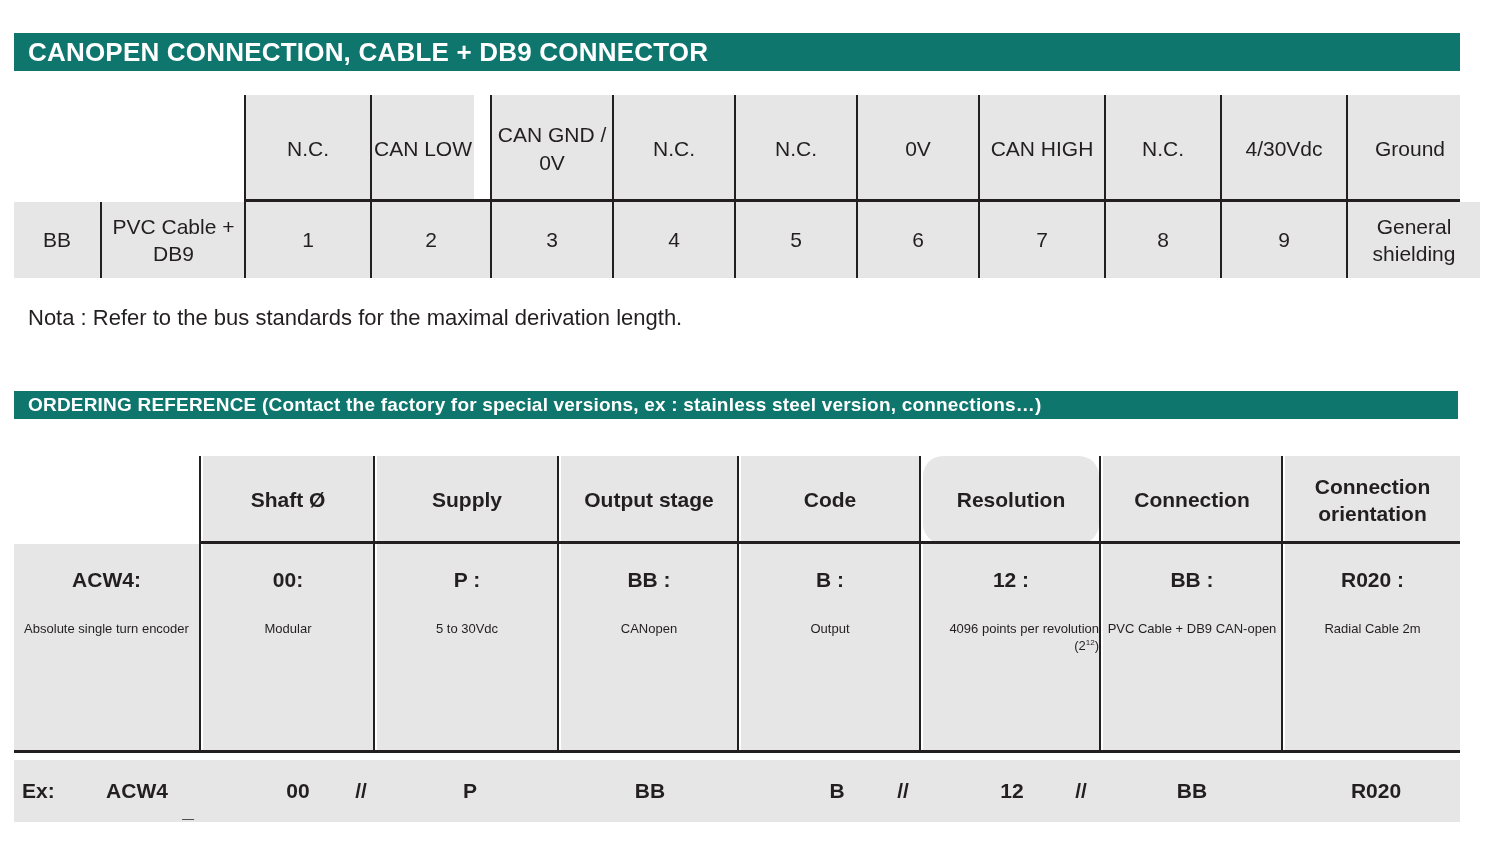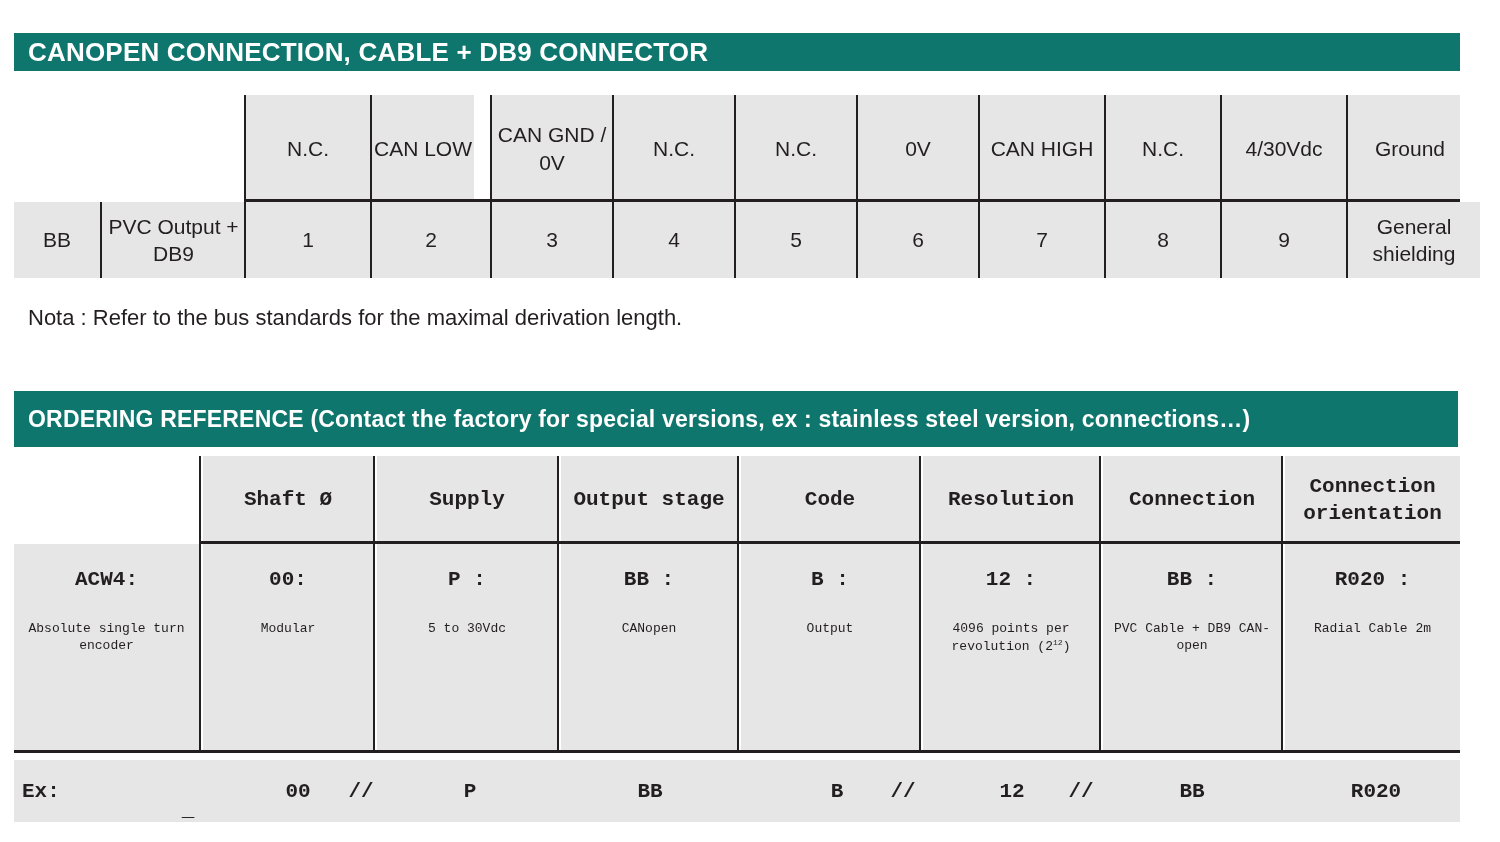--- a/index.html
+++ b/index.html
@@ -26,22 +26,22 @@
     align-items: center;
     padding-left: 14px;
     box-sizing: border-box;
     letter-spacing: 0.2px;
   }
   #bar-canopen {
     left: 14px; top: 33px; width: 1446px; height: 38px;
     font-size: 26px;
   }
   #bar-ordering {
-    left: 14px; top: 391px; width: 1444px; height: 56px;
-    font-size: 23px;
+    left: 14px; top: 391px; width: 1444px; height: 28px;
+    font-size: 19px;
   }
 
   
   .cell {
     position: absolute;
     background: #e6e6e6;
     box-sizing: border-box;
     display: flex;
     align-items: center;
     justify-content: center;
@@ -84,34 +84,35 @@
   #nota {
     position: absolute;
     left: 28px;
     top: 305px;
     font-size: 22px;
     color: #231f20;
     white-space: nowrap;
   }
 
   
-  #table2 { position: absolute; left: 0; top: 0; width: 1288px; height: 842px; font-family: Liberation Mono, monospace; }
+  #table2 { position: absolute; left: 0; top: 0; width: 1288px; height: 842px; }
 
   .t2-head {
     font-size: 21px;
     font-weight: bold;
     height: 88px;
     top: 456px;
   }
   .t2-body {
     height: 206px;
     top: 544px;
     flex-direction: column;
     justify-content: flex-start;
     padding-top: 22px;
+    text-align: right;
   }
   .t2-body .code {
     font-size: 21px;
     font-weight: bold;
     margin-bottom: 28px;
   }
   .t2-body .desc {
     font-size: 13px;
     font-weight: normal;
   }
@@ -141,21 +142,21 @@
 </style>
 </head>
 <body>
 
 <div class="section-bar" id="bar-canopen">CANOPEN CONNECTION, CABLE + DB9 CONNECTOR</div>
 
 <div id="table1">
 
   <div class="cell t1-left" style="left:14px; width:86px;">BB</div>
   <div class="vrule" style="left:100px; top:202px; height:76px;"></div>
-  <div class="cell t1-left" style="left:102px; width:143px;">PVC Output + DB9</div>
+  <div class="cell t1-left" style="left:102px; width:143px;">PVC Cable + DB9</div>
 
   <div class="cell t1-head" style="left:246px; width:124px;">N.C.</div>
   <div class="cell t1-head" style="left:372px; width:102px;">CAN LOW</div>
   <div class="cell t1-head" style="left:492px; width:120px;">CAN GND / 0V</div>
   <div class="cell t1-head" style="left:614px; width:120px;">N.C.</div>
   <div class="cell t1-head" style="left:736px; width:120px;">N.C.</div>
   <div class="cell t1-head" style="left:858px; width:120px;">0V</div>
   <div class="cell t1-head" style="left:980px; width:124px;">CAN HIGH</div>
   <div class="cell t1-head" style="left:1106px; width:114px;">N.C.</div>
   <div class="cell t1-head" style="left:1222px; width:124px;">4/30Vdc</div>
@@ -189,21 +190,21 @@
 <div id="nota">Nota : Refer to the bus standards for the maximal derivation length.</div>
 
 <div class="section-bar" id="bar-ordering">ORDERING REFERENCE (Contact the factory for special versions, ex : stainless steel version, connections…)</div>
 
 <div id="table2">
 
   <div class="cell t2-head" style="left:203px; width:170px;">Shaft Ø</div>
   <div class="cell t2-head" style="left:377px; width:180px;">Supply</div>
   <div class="cell t2-head" style="left:561px; width:176px;">Output stage</div>
   <div class="cell t2-head" style="left:741px; width:178px;">Code</div>
-  <div class="cell t2-head" style="left:923px; width:176px;">Resolution</div>
+  <div class="cell t2-head" style="left:923px; width:176px;border-radius:20px;">Resolution</div>
   <div class="cell t2-head" style="left:1103px; width:178px;">Connection</div>
   <div class="cell t2-head" style="left:1285px; width:175px; padding:0 12px;">Connection orientation</div>
 
   <div class="cell t2-body" style="left:14px; width:185px;">
     <div class="code">ACW4:</div>
     <div class="desc">Absolute single turn encoder</div>
   </div>
   <div class="cell t2-body" style="left:203px; width:170px;">
     <div class="code">00:</div>
     <div class="desc">Modular</div>
@@ -240,20 +241,21 @@
   <div class="vrule" style="left:919px; top:456px; height:294px;"></div>
   <div class="vrule" style="left:1099px; top:456px; height:294px;"></div>
   <div class="vrule" style="left:1281px; top:456px; height:294px;"></div>
 
   <div class="hrule" style="left:199px; top:541px; width:1261px;"></div>
   <div class="hrule" style="left:14px; top:750px; width:1446px;"></div>
 
   <div class="t2-ex" style="left:14px; width:1446px;"></div>
 
   <div class="ex-token" style="left:22px; width:60px; justify-content:flex-start;">Ex:</div>
+  <div class="ex-token" style="left:82px; width:110px;">ACW4</div>
   <div class="ex-token" style="left:168px; width:40px; align-items:flex-end; padding-bottom:10px;">_</div>
   <div class="ex-token" style="left:258px; width:80px;">00</div>
   <div class="ex-token" style="left:336px; width:50px;">//</div>
   <div class="ex-token" style="left:440px; width:60px;">P</div>
   <div class="ex-token" style="left:620px; width:60px;">BB</div>
   <div class="ex-token" style="left:812px; width:50px;">B</div>
   <div class="ex-token" style="left:878px; width:50px;">//</div>
   <div class="ex-token" style="left:982px; width:60px;">12</div>
   <div class="ex-token" style="left:1056px; width:50px;">//</div>
   <div class="ex-token" style="left:1162px; width:60px;">BB</div>

